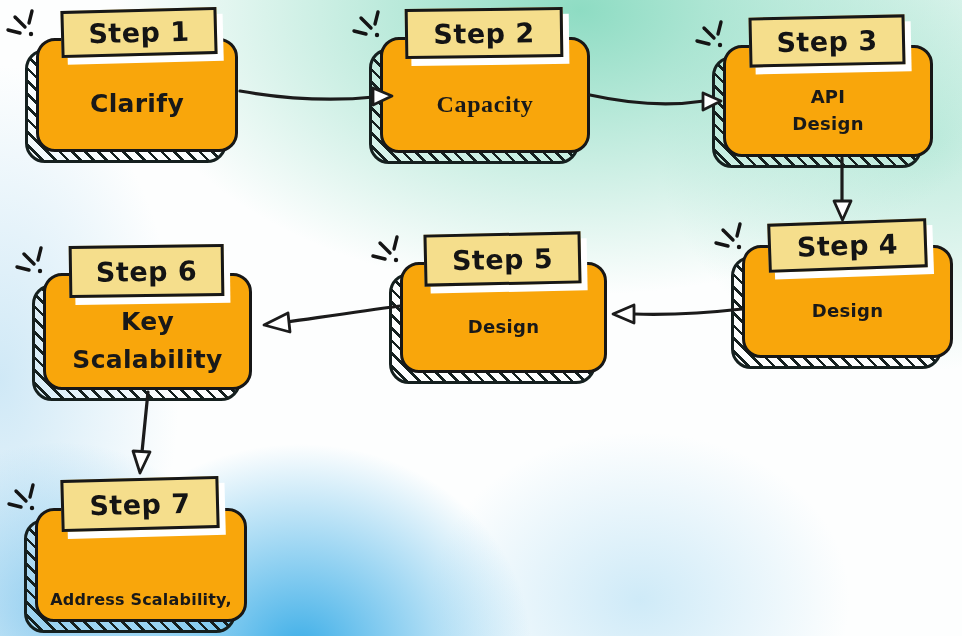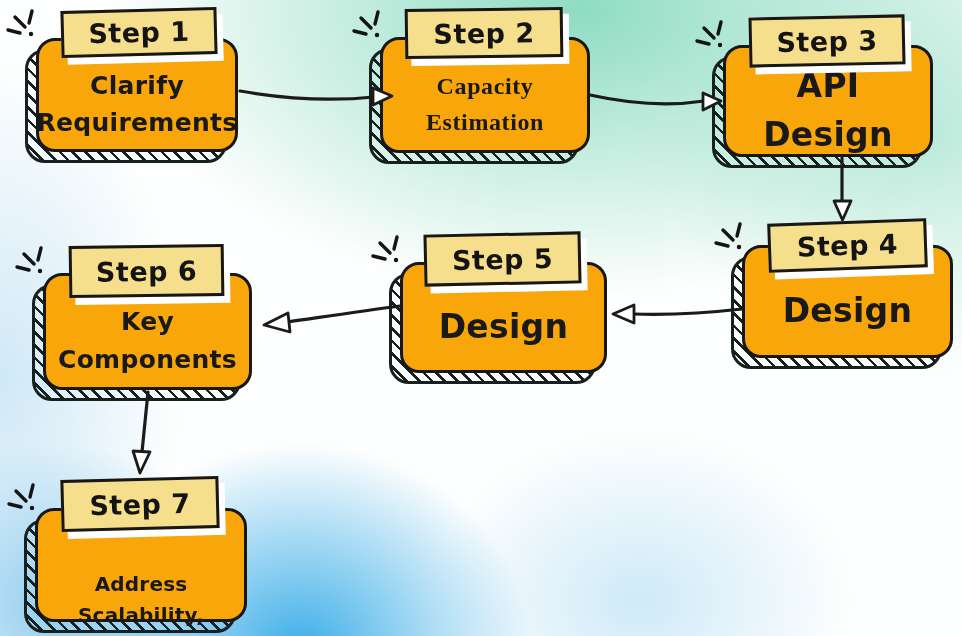--- a/index.html
+++ b/index.html
@@ -32,22 +32,22 @@
     padding-top:18px;
   }
   .card .title-line{
     color:#191919;font-weight:700;text-align:center;
     font-size:25px;line-height:1.5;letter-spacing:0.3px;
   }
   .card.serif .title-line{
     font-family:Liberation Serif, serif;
     font-size:24px;letter-spacing:0.6px;
   }
-  .card.small .title-line{font-size:20px;line-height:1.55;letter-spacing:0.2px;margin-top:48px;}
-  .card.mid .title-line{font-size:33px;}
+  .card.small .title-line{font-size:16px;line-height:1.55;letter-spacing:0.2px;margin-top:48px;}
+  .card.mid .title-line{font-size:18px;}
   .label{
     position:absolute;z-index:3;
     background:#F5DE8C;
     border:3px solid #171717;
     box-shadow:6px 7px 0 #FFFFFF;
     display:flex;align-items:center;justify-content:center;
     color:#141414;font-weight:700;font-size:27px;letter-spacing:0.5px;
     box-sizing:border-box;
   }
   .sparkle{position:absolute;z-index:3;}
@@ -55,38 +55,36 @@
 </style>
 </head>
 <body>
 
 <div class="stage">
 
   <div class="card" style="left:36px;top:38px;width:202px;height:114px;">
     <div class="hatch"></div>
     <div class="body">
       <div class="title-line">Clarify</div>
-      <div class="title-line">Requirements</div>
     </div>
     <div class="label" style="left:25px;top:-29px;width:156px;height:47px;transform:rotate(-1.5deg);">Step 1</div>
     <svg class="sparkle" style="left:-32px;top:-32px;" width="42" height="42" viewBox="0 0 42 42">
       <g stroke="#141414" stroke-width="3.4" stroke-linecap="round" fill="none">
         <path d="M11,11 L21,21"></path>
           <path d="M28,5 L25,17"></path>
           <path d="M4,24 L16,27"></path>
       </g>
       <circle cx="27" cy="28" r="2.2" fill="#141414"></circle>
     </svg>
   </div>
 
   <div class="card serif" style="left:380px;top:37px;width:210px;height:116px;">
     <div class="hatch"></div>
     <div class="body">
       <div class="title-line">Capacity</div>
-      <div class="title-line">Estimation</div>
     </div>
     <div class="label" style="left:25px;top:-29px;width:158px;height:50px;transform:rotate(-0.8deg);">Step 2</div>
     <svg class="sparkle" style="left:-30px;top:-30px;" width="42" height="42" viewBox="0 0 42 42">
       <g stroke="#141414" stroke-width="3.4" stroke-linecap="round" fill="none">
         <path d="M11,11 L21,21"></path>
           <path d="M28,5 L25,17"></path>
           <path d="M4,24 L16,27"></path>
       </g>
       <circle cx="27" cy="28" r="2.2" fill="#141414"></circle>
     </svg>
@@ -137,21 +135,21 @@
           <path d="M28,5 L25,17"></path>
           <path d="M4,24 L16,27"></path>
       </g>
       <circle cx="27" cy="28" r="2.2" fill="#141414"></circle>
     </svg>
   </div>
 
   <div class="card" style="left:43px;top:273px;width:209px;height:117px;">
     <div class="hatch"></div>
     <div class="body">
-      <div class="title-line">Key Components</div>
+      <div class="title-line">Key Scalability</div>
     </div>
     <div class="label" style="left:26px;top:-28px;width:155px;height:52px;transform:rotate(-0.8deg);">Step 6</div>
     <svg class="sparkle" style="left:-30px;top:-30px;" width="42" height="42" viewBox="0 0 42 42">
       <g stroke="#141414" stroke-width="3.4" stroke-linecap="round" fill="none">
         <path d="M11,11 L21,21"></path>
           <path d="M28,5 L25,17"></path>
           <path d="M4,24 L16,27"></path>
       </g>
       <circle cx="27" cy="28" r="2.2" fill="#141414"></circle>
     </svg>

